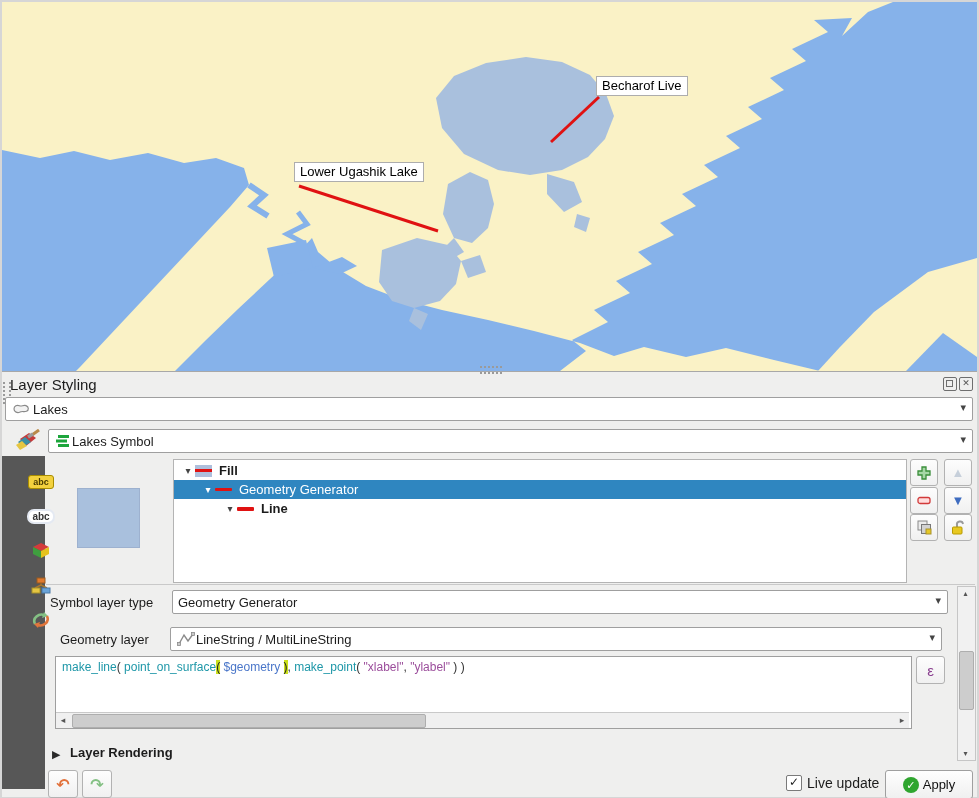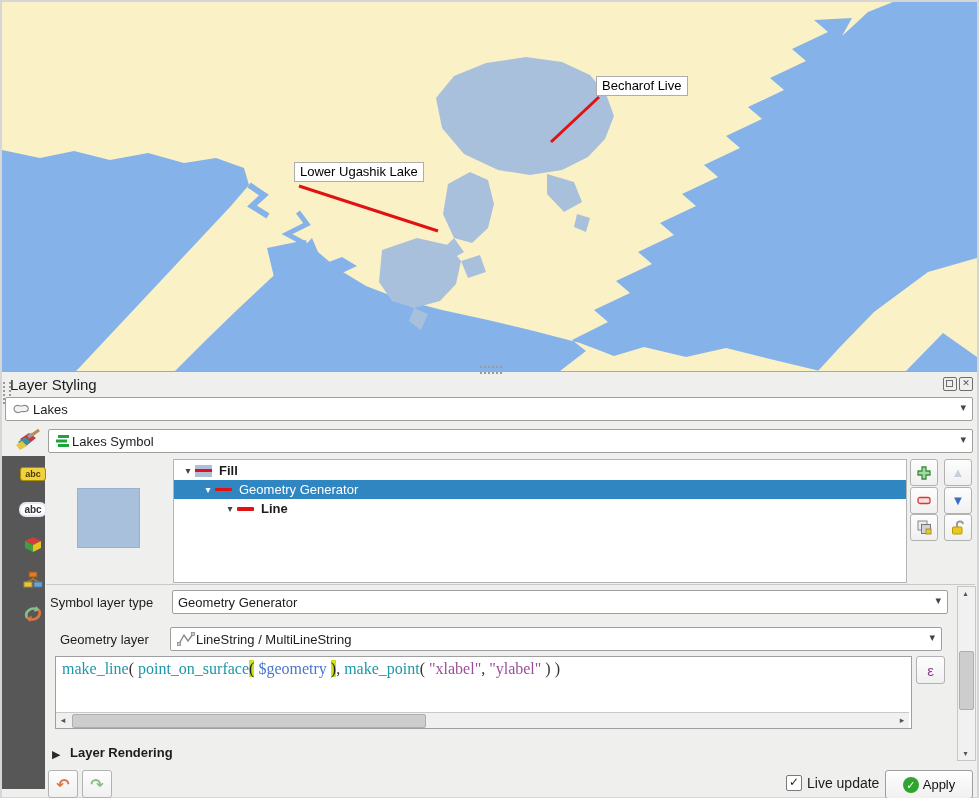--- a/index.html
+++ b/index.html
@@ -15,21 +15,21 @@
   .win-icon{position:absolute;top:5px;width:12px;height:12px;border:1px solid #6e6e6e;border-radius:2px;
             color:#555;font-size:9px;line-height:11px;text-align:center;background:#efefee;}
   .float-inner{position:absolute;left:2px;top:2px;width:5px;height:5px;border:1px solid #6e6e6e;background:#efefee;}
   .combo{position:absolute;height:22px;background:#fff;border:1px solid #9f9f9f;border-radius:2px;
          display:flex;align-items:center;font-size:13px;color:#1c1c1c;padding-left:5px;}
   .combo .arrow{position:absolute;right:6px;top:3px;color:#444;font-size:11px;}
   .grip-v{position:absolute;left:1px;top:10px;width:4px;height:22px;border-left:2px dotted #9a9a9a;border-right:2px dotted #9a9a9a;}
   .grip-h{position:absolute;left:478px;top:-6px;width:22px;height:4px;border-top:2px dotted #9a9a9a;border-bottom:2px dotted #9a9a9a;}
   
   .sidebar{position:absolute;left:0;top:84px;width:43px;height:333px;background:#575757;}
-  .side-item{position:absolute;left:8px;width:46px;height:30px;display:flex;align-items:center;justify-content:center;}
+  .side-item{position:absolute;left:16px;width:46px;height:30px;display:flex;align-items:flex-end;justify-content:center;}
   .tag-abc{background:#f3d13e;border:1px solid #a98d00;border-radius:3px;color:#4a3c00;
            font-size:9px;font-weight:bold;padding:1px 4px;}
   .cloud-abc{background:#fff;border:2px solid #e4e9f2;border-radius:7px;color:#333;
            font-size:10px;font-weight:bold;padding:0 3px;}
   
   .preview{position:absolute;left:75px;top:116px;width:61px;height:58px;background:#a9c0dd;border:1px solid #9db1cf;}
   .tree{position:absolute;left:171px;top:87px;width:732px;height:122px;background:#fff;border:1px solid #b4b4b4;overflow:hidden;}
   .trow{position:absolute;left:0;width:100%;height:19px;display:flex;align-items:center;font-size:13px;color:#1c1c1c;}
   .trow.sel{background:#2f86c0;color:#fff;}
   .trow .exp{font-size:10px;color:#444;width:14px;text-align:center;flex:none;}
@@ -45,22 +45,22 @@
   .tbtn{position:absolute;width:26px;height:25px;background:linear-gradient(#fdfdfd,#f0f0f0);
         border:1px solid #b2b2b2;border-radius:3px;display:flex;align-items:center;justify-content:center;}
   .mv{font-size:13px;}
   .mv.up{color:#c6cfda;}
   .mv.down{color:#3e6cc0;}
   
   .flabel{position:absolute;font-size:13px;color:#1c1c1c;}
   .divider{position:absolute;left:44px;top:212px;width:929px;height:0;border-top:1px solid #c9c9c9;}
   
   .expr{position:absolute;left:53px;top:284px;width:855px;height:71px;background:#fff;border:1px solid #9f9f9f;}
-  .code{position:absolute;left:6px;top:3px;font-family:Liberation Serif, serif;
-        font-size:16px;white-space:pre;color:#333;}
+  .code{position:absolute;left:6px;top:3px;font-family:Liberation Sans, sans-serif;
+        font-size:12px;white-space:pre;color:#333;}
   .tk-func{color:#1e97a8;}
   .tk-var{color:#4a76c9;}
   .tk-str{color:#9b4d9b;}
   .tk-hl{background:#cbe11b;color:#222;}
   .hscroll{position:absolute;left:0;bottom:0;width:853px;height:15px;background:#f0f0f0;border-top:1px solid #c9c9c9;}
   .sar{position:absolute;top:0;width:14px;height:15px;color:#555;font-size:9px;line-height:15px;text-align:center;background:#f0f0f0;}
   .hthumb{position:absolute;left:16px;top:1px;width:352px;height:12px;background:#cdcdcd;border:1px solid #aeaeae;border-radius:2px;}
   .ebtn{position:absolute;left:914px;top:284px;width:27px;height:26px;background:linear-gradient(#fdfdfd,#f0f0f0);
         border:1px solid #b2b2b2;border-radius:3px;color:#8a3f8f;font-size:15px;
         display:flex;align-items:center;justify-content:center;}

